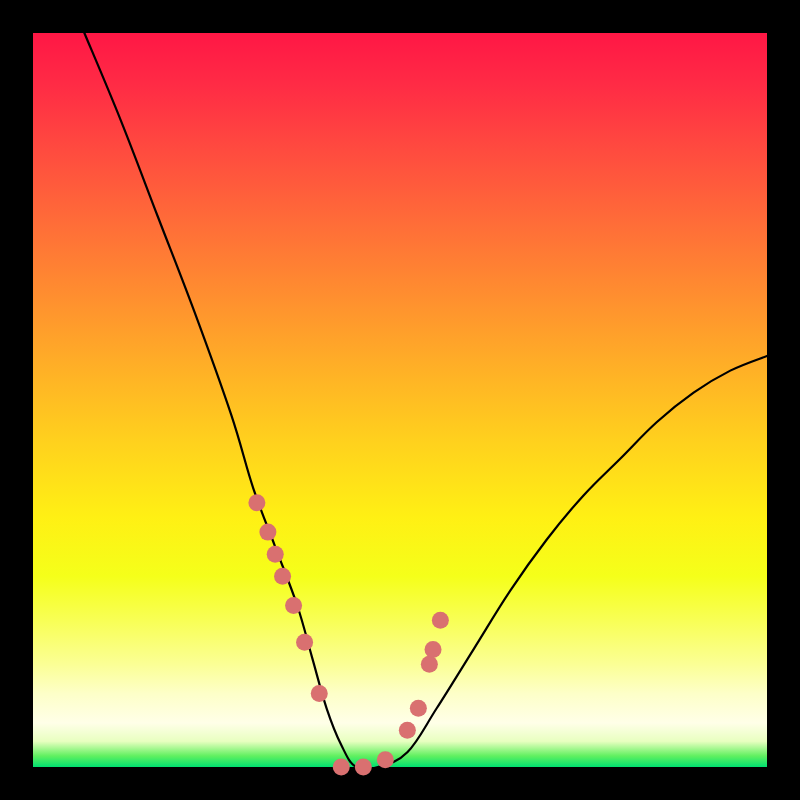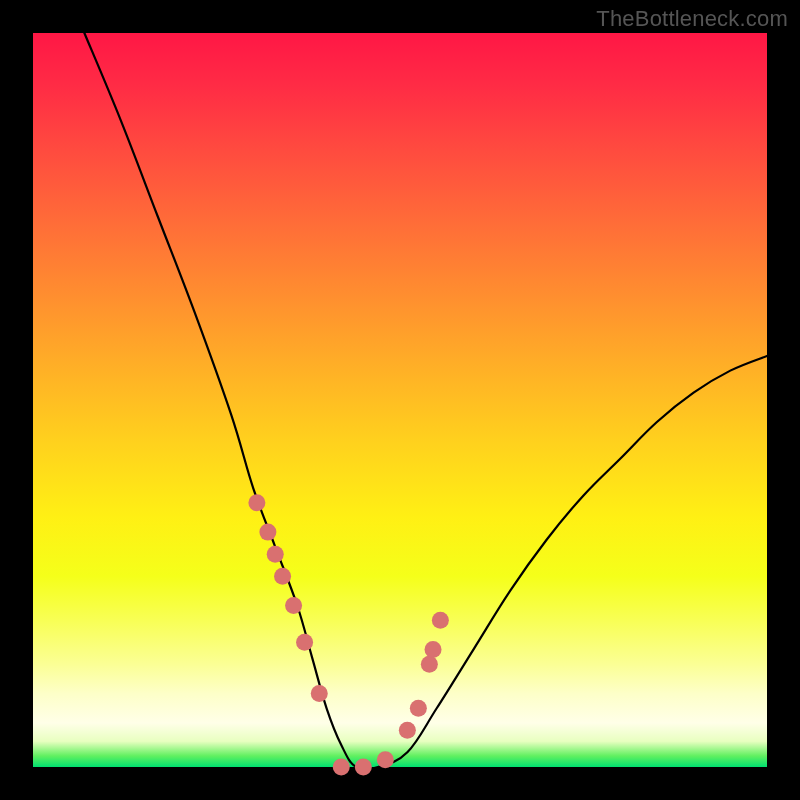--- a/index.html
+++ b/index.html
@@ -84,14 +84,13 @@
           <circle cx="330.3" cy="734" r="8.5" class="dot"></circle>
           <circle cx="352.32" cy="726.66" r="8.5" class="dot"></circle>
           <circle cx="374.34000000000003" cy="697.3" r="8.5" class="dot"></circle>
           <circle cx="385.35" cy="675.28" r="8.5" class="dot"></circle>
           <circle cx="396.36" cy="631.24" r="8.5" class="dot"></circle>
           <circle cx="400.03000000000003" cy="616.56" r="8.5" class="dot"></circle>
           <circle cx="407.37000000000006" cy="587.2" r="8.5" class="dot"></circle>
         </g>
     </svg>
   </div>
-  <div class="watermark">TheBottleneck.com</div>
 </div>
 
 </body></html>

